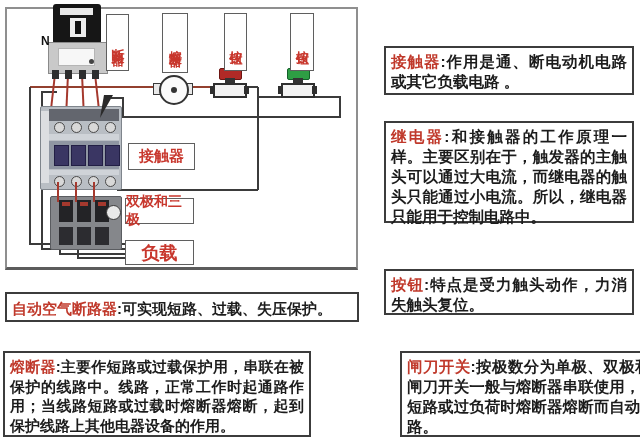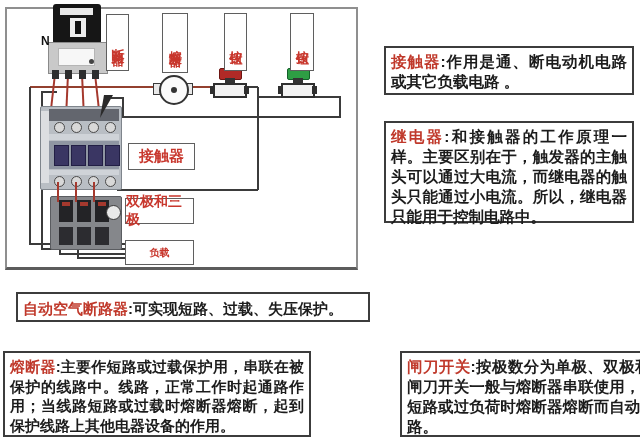--- a/index.html
+++ b/index.html
@@ -183,32 +183,35 @@
     </g>
   </svg>
 
   <div class="abs vlabel" style="left:106px;top:14px;width:21px;height:55px">断路器</div>
   <div class="abs vlabel" style="left:162px;top:13px;width:24px;height:58px">熔断器</div>
   <div class="abs vlabel" style="left:224px;top:13px;width:21px;height:56px">按钮</div>
   <div class="abs vlabel" style="left:290px;top:13px;width:22px;height:56px">按钮</div>
 
   <div class="abs blabel" style="left:128px;top:143px;width:65px;height:25px;font-size:15px">接触器</div>
   <div class="abs blabel" style="left:125px;top:198px;width:67px;height:24px;font-size:14px">双极和三极</div>
-  <div class="abs blabel" style="left:125px;top:240px;width:67px;height:23px;font-size:10px">负载</div>
+  <div class="abs blabel" style="left:125px;top:240px;width:67px;height:23px;font-size:18px">负载</div>
 
   <div class="abs info ib-a" style="left:384px;top:46px;width:250px;height:49px">
     <span class="term">接触器</span><span>:作用是通、断电动机电路或其它负载电路 。</span>
   </div>
   <div class="abs info ib-b" style="left:384px;top:121px;width:250px;height:102px">
     <span class="term">继电器</span><span>:和接触器的工作原理一样。主要区别在于，触发器的主触头可以通过大电流，而继电器的触头只能通过小电流。所以，继电器只能用于控制电路中。</span>
   </div>
+  <div class="abs info ib-c" style="left:384px;top:269px;width:250px;height:46px">
+    <span class="term">按钮</span><span>:特点是受力触头动作，力消失触头复位。</span>
+  </div>
   <div class="abs info ib-d" style="left:400px;top:351px;width:294px;height:86px">
     <span class="term">闸刀开关</span><span>:按极数分为单极、双极和三极.闸刀开关一般与熔断器串联使用，以便在短路或过负荷时熔断器熔断而自动切断电路。</span>
   </div>
 
-  <div class="abs info ib-e" style="left:16px;top:292px;width:354px;height:30px">
+  <div class="abs info ib-e" style="left:5px;top:292px;width:354px;height:30px">
     <span class="term">自动空气断路器</span><span>:可实现短路、过载、失压保护。</span>
   </div>
   <div class="abs info ib-f" style="left:3px;top:351px;width:308px;height:86px">
     <span class="term">熔断器</span><span>:主要作短路或过载保护用，串联在被保护的线路中。线路，正常工作时起通路作用；当线路短路或过载时熔断器熔断，起到保护线路上其他电器设备的作用。</span>
   </div>
 
 </div>
 
 </body></html>

